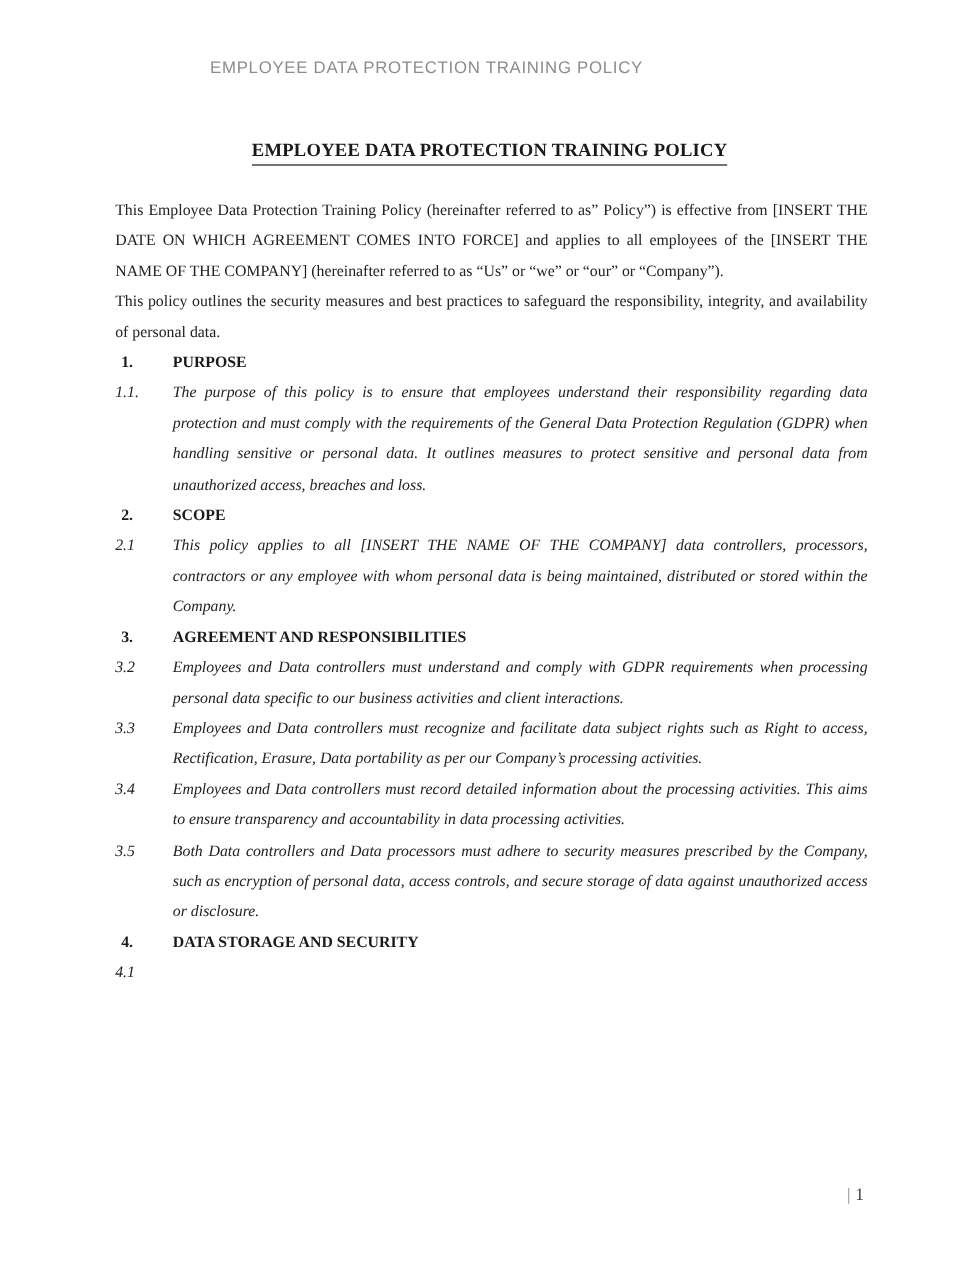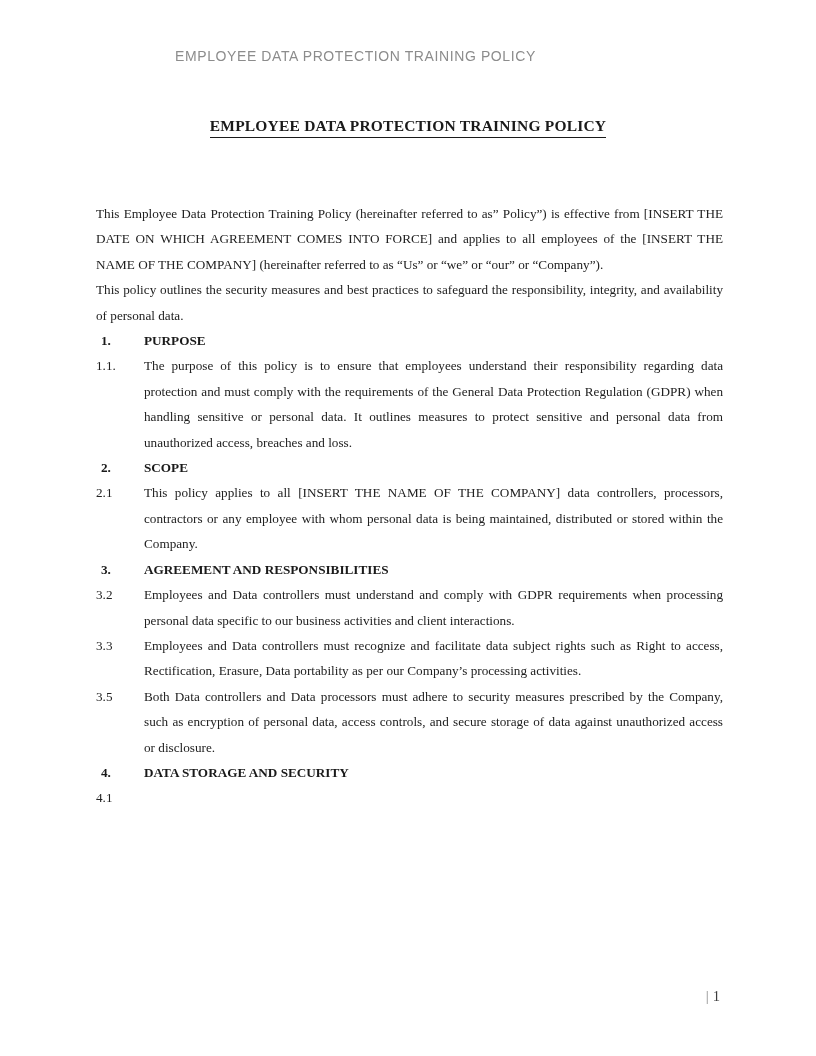--- a/index.html
+++ b/index.html
@@ -41,38 +41,38 @@
     white-space: nowrap;
   }
   .content {
     position: absolute;
     left: 96px; top: 162px;
     width: 627px;
     font-size: 13.2px;
     line-height: 25.4px;
     color: #212121;
     text-align: justify;
-    margin-top: 39px;
   }
   .content p { margin: 0; }
   .sec-head {
     position: relative;
     padding-left: 48px;
     font-weight: bold;
     color: #1a1a1a;
     text-align: left;
   }
   .sec-num {
     position: absolute;
     left: 5px; top: 0;
   }
   .item {
     position: relative;
     padding-left: 48px;
     text-align: justify;
+    font-style: italic;
   }
   .item-num {
     position: absolute;
     left: 0; top: 0;
   }
   .footer {
     position: absolute;
     right: 96px; top: 988px;
     font-family: "Liberation Serif", serif;
     font-size: 14.5px;
@@ -124,20 +124,24 @@
     </div>
     <div class="item">
       <span class="item-num">3.2</span>
       <span>Employees and Data controllers must understand and comply with GDPR requirements when processing personal data specific to our business activities and client interactions.</span>
     </div>
     <div class="item">
       <span class="item-num">3.3</span>
       <span>Employees and Data controllers must recognize and facilitate data subject rights such as Right to access, Rectification, Erasure, Data portability as per our Company’s processing activities.</span>
     </div>
     <div class="item">
+      <span class="item-num">3.4</span>
+      <span>Employees and Data controllers must record detailed information about the processing activities. This aims to ensure transparency and accountability in data processing activities.</span>
+    </div>
+    <div class="item">
       <span class="item-num">3.5</span>
       <span>Both Data controllers and Data processors must adhere to security measures prescribed by the Company, such as encryption of personal data, access controls, and secure storage of data against unauthorized access or disclosure.</span>
     </div>
 
     <div class="sec-head">
       <span class="sec-num">4.</span>
       <span>DATA STORAGE AND SECURITY</span>
     </div>
     <div class="item">
       <span class="item-num">4.1</span>

